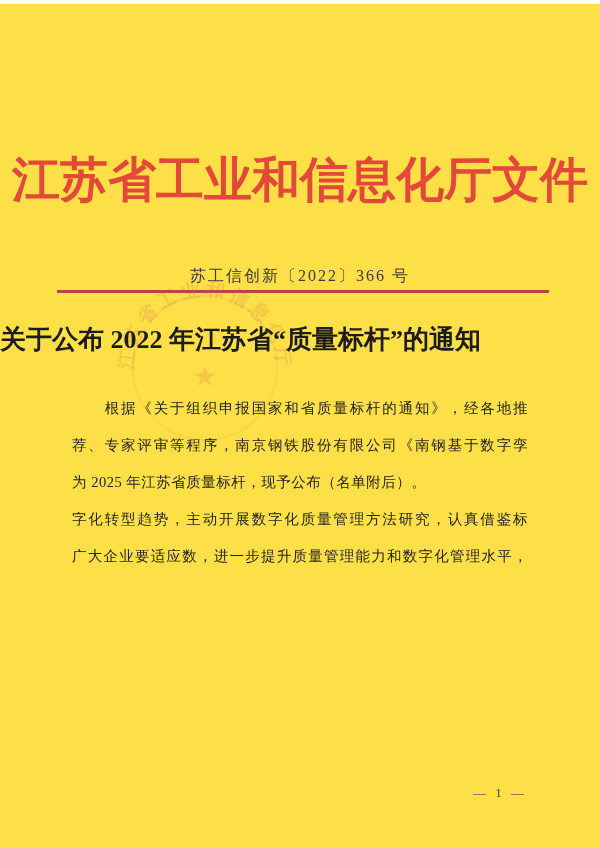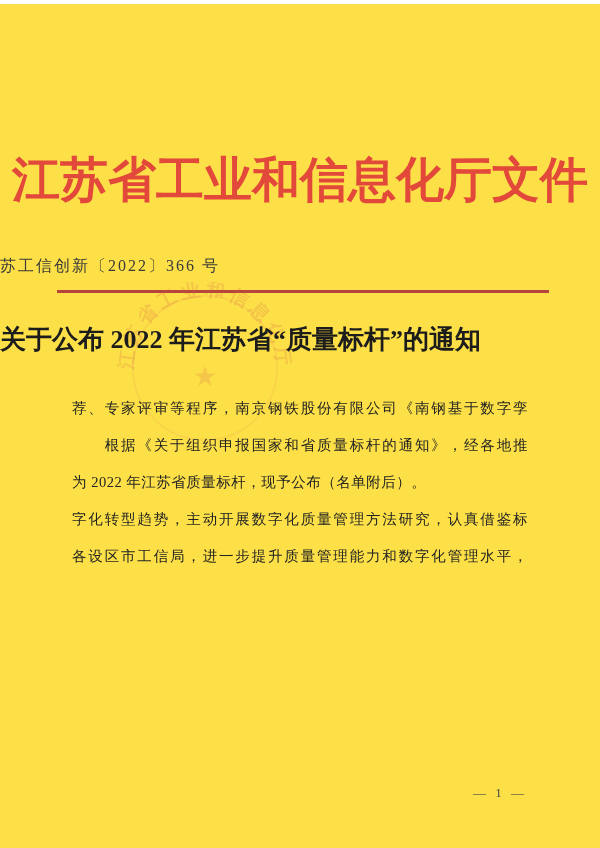--- a/index.html
+++ b/index.html
@@ -25,24 +25,24 @@
     text-align: center;
     font-size: 48px;
     font-weight: bold;
     letter-spacing: 0px;
     color: #e2493a;
     white-space: nowrap;
   }
   
   .doc-number {
     position: absolute;
-    top: 252px;
+    top: 262px;
     left: 0;
     width: 100%;
-    text-align: left;
+    text-align: center;
     font-size: 16px;
     letter-spacing: 2px;
     color: #3a3a3a;
   }
   
   .red-line {
     position: absolute;
     top: 286px;
     left: 57px;
     width: 492px;
@@ -121,22 +121,22 @@
     <circle cx="100" cy="86" r="72" fill="none" stroke="rgba(216,106,95,0.10)" stroke-width="2"></circle>
     <text font-size="19" font-weight="bold" fill="rgba(211,88,76,0.20)" text-anchor="middle" letter-spacing="4">
       <textPath href="#sealArc" startOffset="50%">江苏省工业和信息化厅</textPath>
     </text>
     <text x="100" y="104" font-size="28" text-anchor="middle" fill="rgba(211,88,76,0.18)">★</text>
   </svg>
 
   <h1 class="doc-title">关于公布 2022 年江苏省“质量标杆”的通知</h1>
 
   <div class="body-text" id="body-lines">
+      <div class="line">　　根据《关于组织申报国家和省质量标杆的通知》，经各地推</div>
       <div class="line">荐、专家评审等程序，南京钢铁股份有限公司《南钢基于数字孪</div>
-      <div class="line">　　根据《关于组织申报国家和省质量标杆的通知》，经各地推</div>
-      <div class="line para-end">为 2022 年江苏省质量标杆，现予公布（名单附后）。</div>
+      <div class="line para-end">为 2025 年江苏省质量标杆，现予公布（名单附后）。</div>
       <div class="line">字化转型趋势，主动开展数字化质量管理方法研究，认真借鉴标</div>
-      <div class="line">各设区市工信局，进一步提升质量管理能力和数字化管理水平，</div>
+      <div class="line">广大企业要适应数，进一步提升质量管理能力和数字化管理水平，</div>
     </div>
 
   <div class="page-number">— 1 —</div>
 
 </div>
 
 </body></html>

